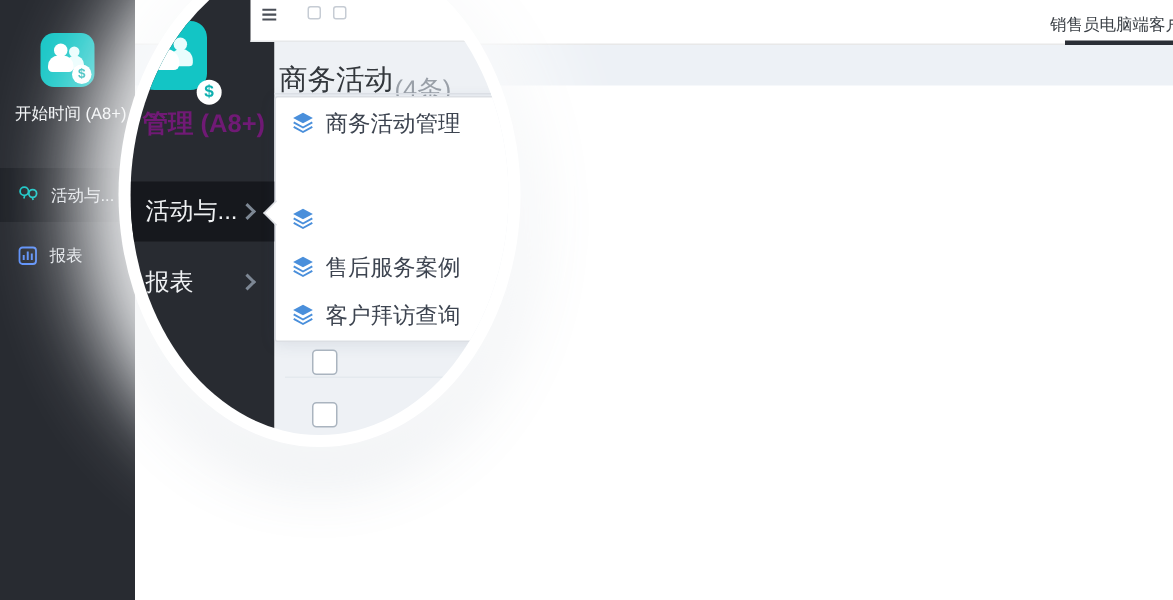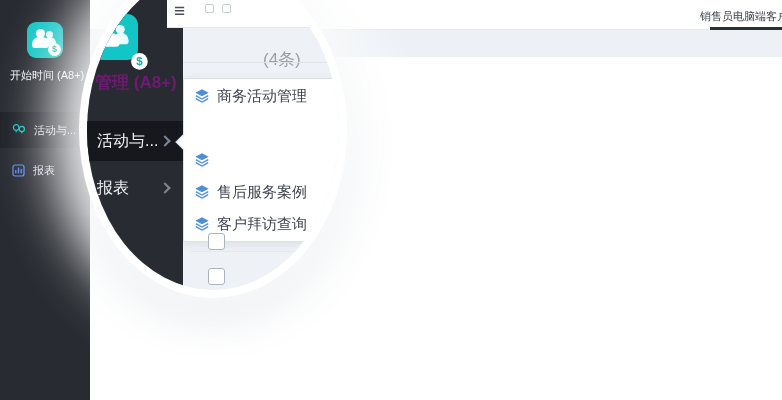--- a/index.html
+++ b/index.html
@@ -82,21 +82,21 @@
   #mag-app-label { left:8px; top:101px; font-size:17px; color:#701a75; white-space:nowrap;font-weight:bold; }
   #mag-active-item { left:0; top:151px; width:96px; height:40px; background:#16181d; }
   .mag-sb-label { font-size:16px; color:#f0f2f4; white-space:nowrap; }
   #mag-sb-l1 { left:10px; top:161px; }
   #mag-sb-l2 { left:10px; top:208px; }
   .chev { display:inline-block; width:8px; height:8px; border-top:2px solid #7d8794; border-right:2px solid #7d8794; transform:rotate(45deg); }
   #mag-chev1 { left:74px; top:167px; } #mag-chev2 { left:74px; top:214px; }
   #mag-title { left:99px; top:70px; font-size:19px; color:#33373c; font-weight:500; white-space:nowrap; }
   #mag-count { left:176px; top:78px; font-size:17px; color:#9aa0a8; white-space:nowrap; }
   #mag-title-line { left:96px; top:92px; width:156px; height:1px; background:#e0e4e9; }
-  #mag-panel { left:96px; top:108px; width:164px; height:164px; background:#fff; border:1px solid #dcdfe4; border-radius:2px; box-shadow:0 2px 10px rgba(60,80,110,.10); }
+  #mag-panel { left:96px; top:94px; width:164px; height:164px; background:#fff; border:1px solid #dcdfe4; border-radius:2px; box-shadow:0 2px 10px rgba(60,80,110,.10); }
   .mag-item { position:absolute; left:0; width:160px; height:32px; display:flex; align-items:center; gap:7px; padding-left:10px; font-size:15px; color:#3d4450; white-space:nowrap; }
   #mag-arrow { left:91px; top:166px; width:12px; height:12px; background:#fff; border-left:1px solid #dcdfe4; border-bottom:1px solid #dcdfe4; transform:rotate(45deg); }
   .mag-checkbox { width:17px; height:17px; background:#fff; border:1px solid #aab4bf; border-radius:3px; }
   #mag-cb1 { left:121px; top:263px; } #mag-cb2 { left:121px; top:298px; }
   #mag-rowline { left:103px; top:281px; width:155px; height:1px; background:#e4e9ee; }
 </style>
 </head>
 <body>
 
 <div class="abs" id="page-bg"></div>
@@ -279,20 +279,21 @@
         <div class="badge">$</div>
       </div>
     </div>
     <div class="abs" id="mag-app-label">管理 (A8+)</div>
     <div class="abs" id="mag-active-item"></div>
     <div class="abs mag-sb-label" id="mag-sb-l1">活动与...</div>
     <span class="abs chev" id="mag-chev1"></span>
     <div class="abs mag-sb-label" id="mag-sb-l2">报表</div>
     <span class="abs chev" id="mag-chev2"></span>
 
+    <div class="abs" id="mag-title">商务活动</div>
     <div class="abs" id="mag-count">(4条)</div>
     <div class="abs" id="mag-title-line"></div>
 
     <div class="abs" id="mag-panel">
       <div class="mag-item" style="top:1px">
         <svg width="16" height="16" viewBox="0 0 16 16">
           <path d="M8 1.2L14.6 4.7 8 8.2 1.4 4.7Z" fill="#4a8fdb"></path>
           <path d="M1.8 7.6L8 11l6.2-3.4" fill="none" stroke="#4a8fdb" stroke-width="1.3"></path>
           <path d="M1.8 10.6L8 14l6.2-3.4" fill="none" stroke="#4a8fdb" stroke-width="1.3"></path>
         </svg>

